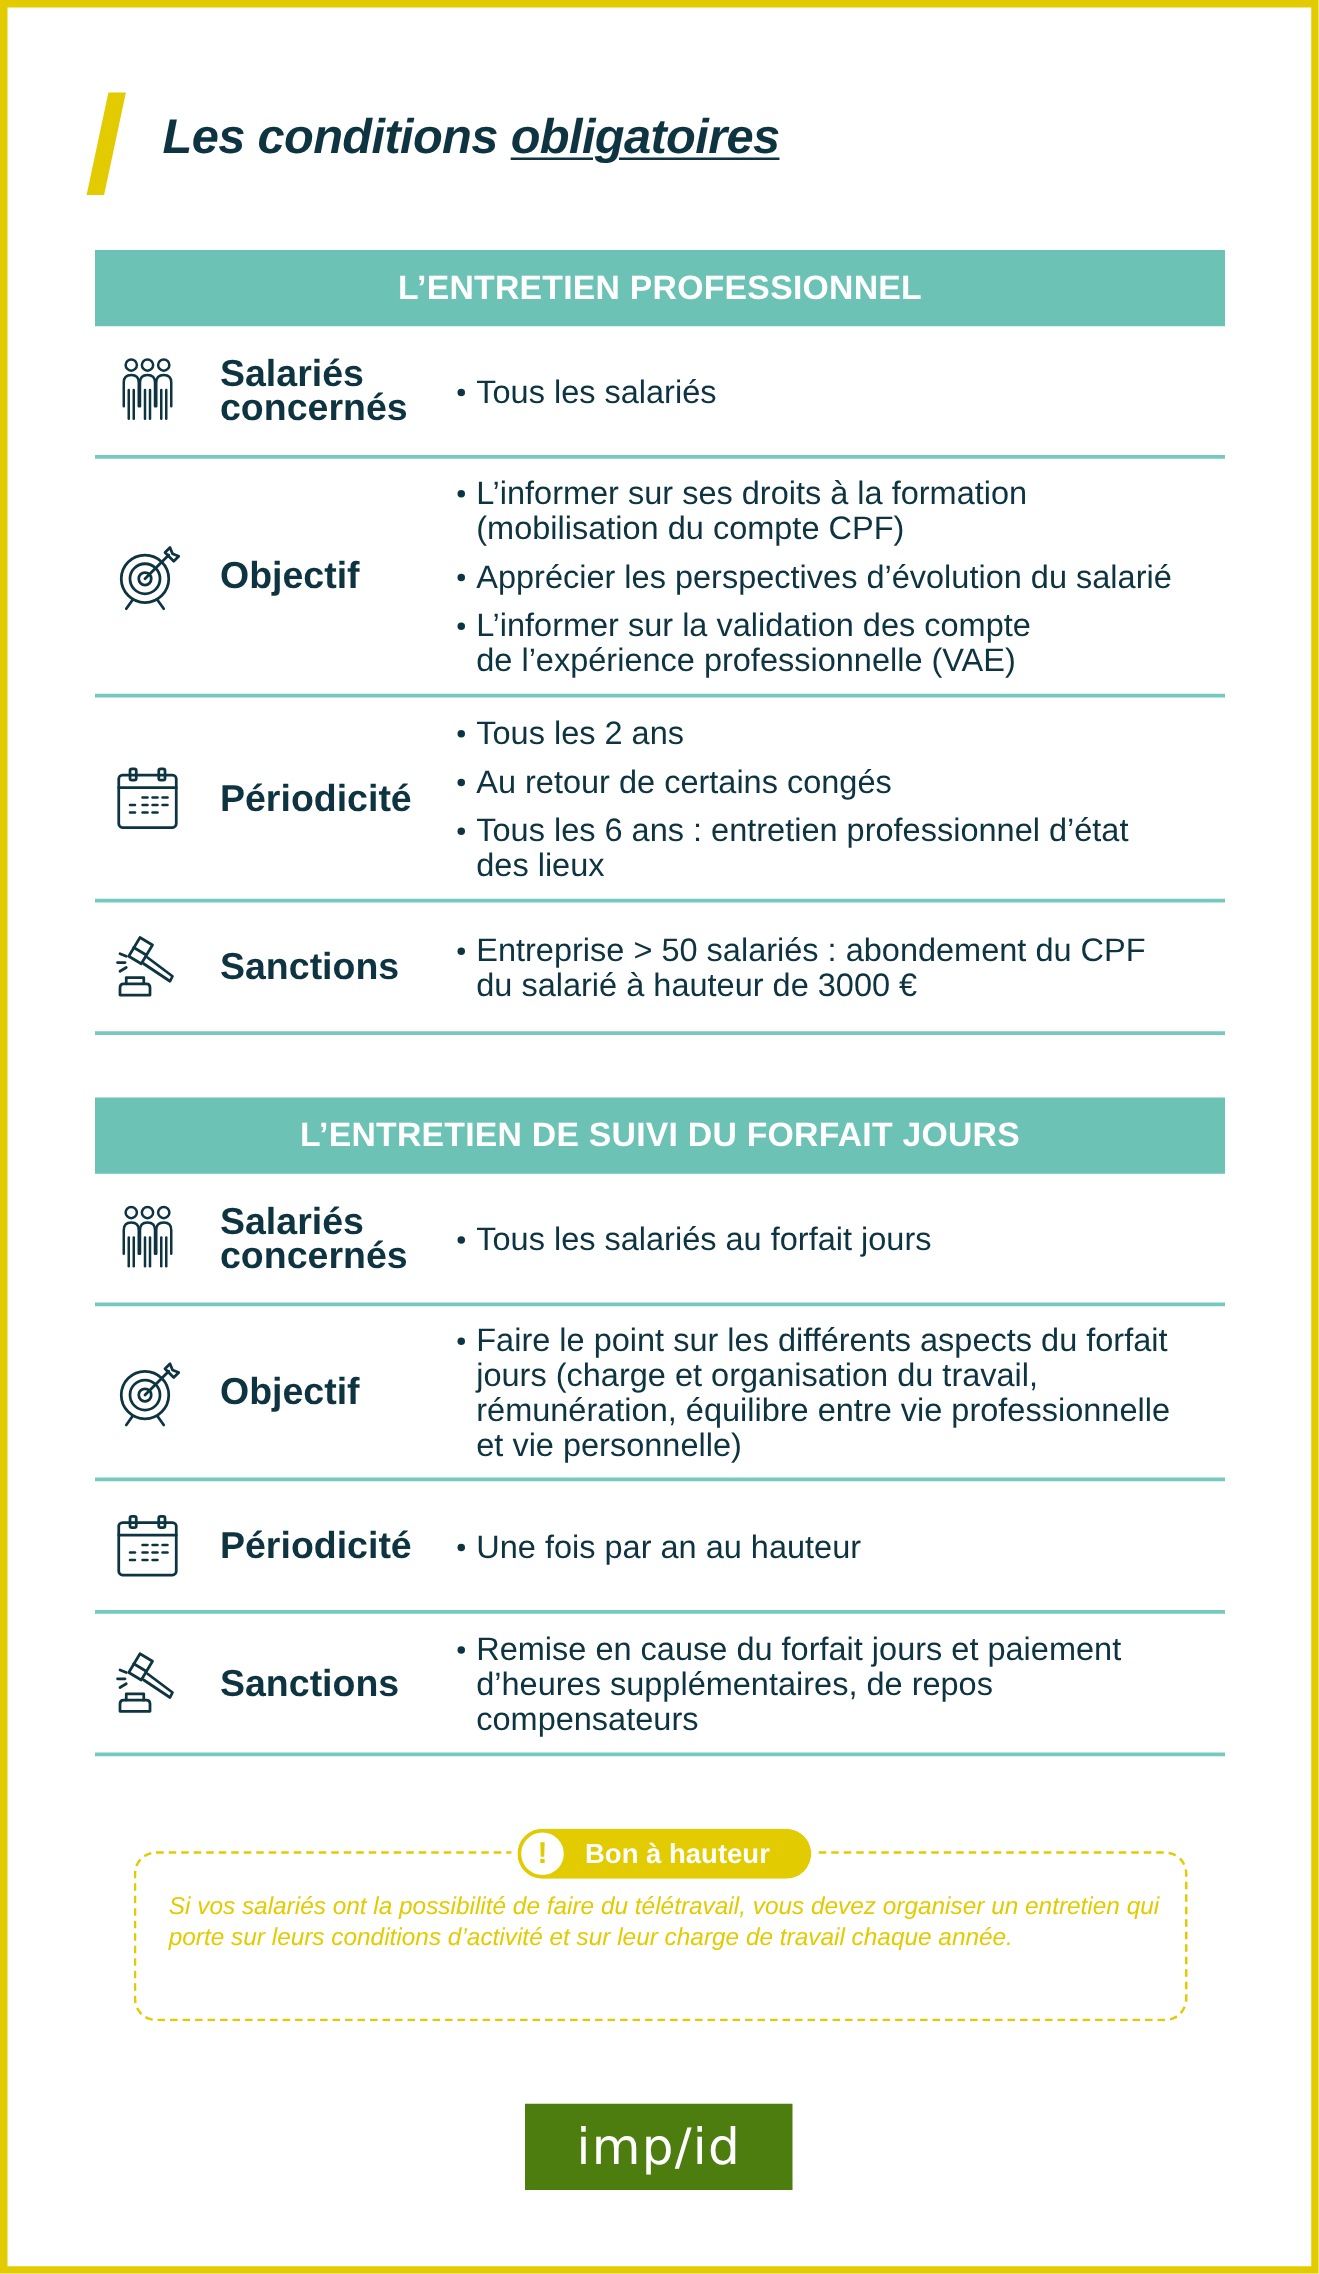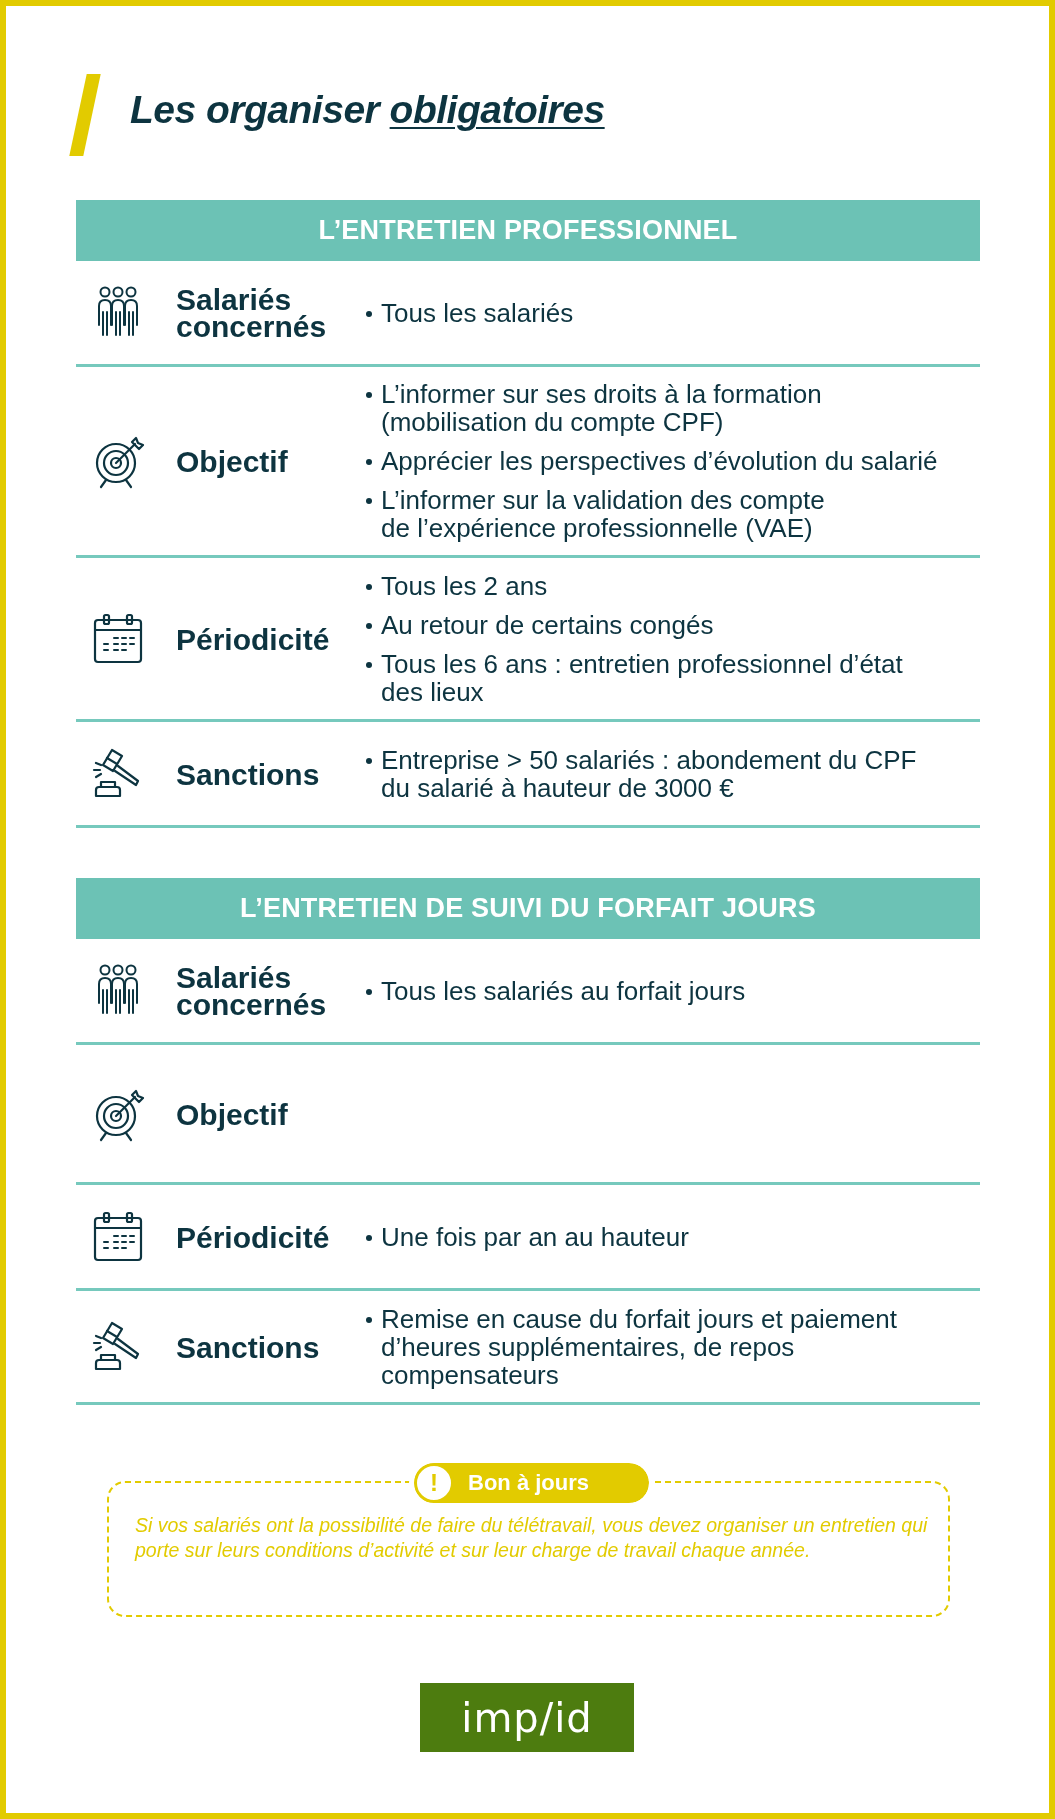--- a/index.html
+++ b/index.html
@@ -87,21 +87,21 @@
     display: flex; align-items: center; justify-content: center;
     font-size: 40px; letter-spacing: 1px; font-family: "DejaVu Sans", sans-serif;
   }
 </style>
 </head>
 <body>
 
 <div class="frame"></div>
 
 <div class="title-slash"></div>
-<h1 class="title"><span>Les organiser </span><span class="ul">obligatoires</span></h1>
+<h1 class="title"><span>Les conditions </span><span class="ul">obligatoires</span></h1>
 
 <section class="section" style="top:200px;">
   <div class="section-header">L’ENTRETIEN PROFESSIONNEL</div>
 
   <div class="row" style="height:106px;">
     <span class="icon">
       <svg viewBox="0 0 56 56" fill="none" stroke="#0D3440" stroke-width="2" stroke-linecap="round" stroke-linejoin="round">
         <circle cx="15" cy="7" r="4.5"></circle>
           <circle cx="28" cy="7" r="4.5"></circle>
           <circle cx="41" cy="7" r="4.5"></circle>
@@ -233,20 +233,25 @@
         <circle cx="26" cy="30" r="19"></circle>
           <circle cx="26" cy="30" r="12"></circle>
           <circle cx="26" cy="30" r="5"></circle>
         <line x1="26" y1="30" x2="45" y2="11"></line>
         <path d="M42 9 l4-4 l2 5 l5 2 l-4 4 z"></path>
         <line x1="16" y1="47" x2="11" y2="54"></line>
           <line x1="36" y1="47" x2="41" y2="54"></line>
       </svg>
     </span>
     <span class="label">Objectif</span>
+    <div class="content">
+      <ul>
+        <li>Faire le point sur les différents aspects du forfait jours (charge et organisation du travail, rémunération, équilibre entre vie professionnelle et vie personnelle)</li>
+      </ul>
+    </div>
   </div>
 
   <div class="row" style="height:106px;">
     <span class="icon">
       <svg viewBox="0 0 56 56" fill="none" stroke="#0D3440" stroke-width="2.2" stroke-linecap="round" stroke-linejoin="round">
         <rect x="5" y="9" width="46" height="42" rx="3"></rect>
         <line x1="5" y1="19" x2="51" y2="19"></line>
         <rect x="14" y="4" width="5" height="9" rx="1.5"></rect>
           <rect x="37" y="4" width="5" height="9" rx="1.5"></rect>
         <g stroke-width="2">
@@ -289,18 +294,18 @@
       <ul>
         <li style="width:560px;">Remise en cause du forfait jours et paiement d’heures supplémentaires, de repos compensateurs</li>
       </ul>
     </div>
   </div>
 </section>
 
 <div class="callout">
   <div class="callout-badge">
     <span class="excl">!</span>
-    <span class="badge-text">Bon à jours</span>
+    <span class="badge-text">Bon à hauteur</span>
   </div>
   <p class="callout-text">Si vos salariés ont la possibilité de faire du télétravail, vous devez organiser un entretien qui porte sur leurs conditions d’activité et sur leur charge de travail chaque année.</p>
 </div>
 
 <div class="logo">imp/id</div>
 
 </body></html>

